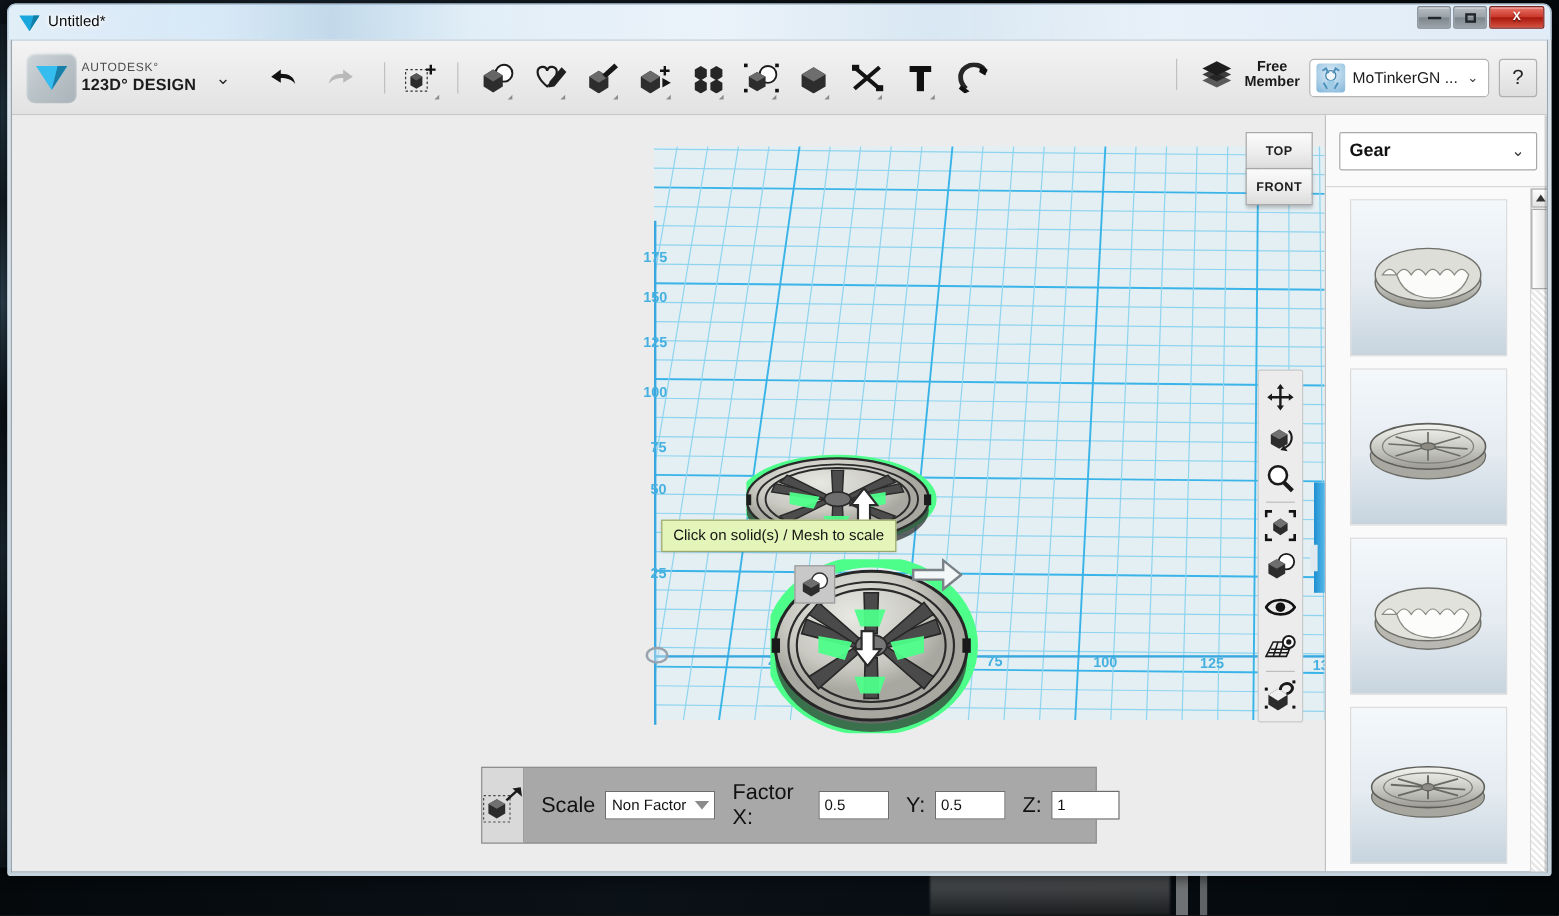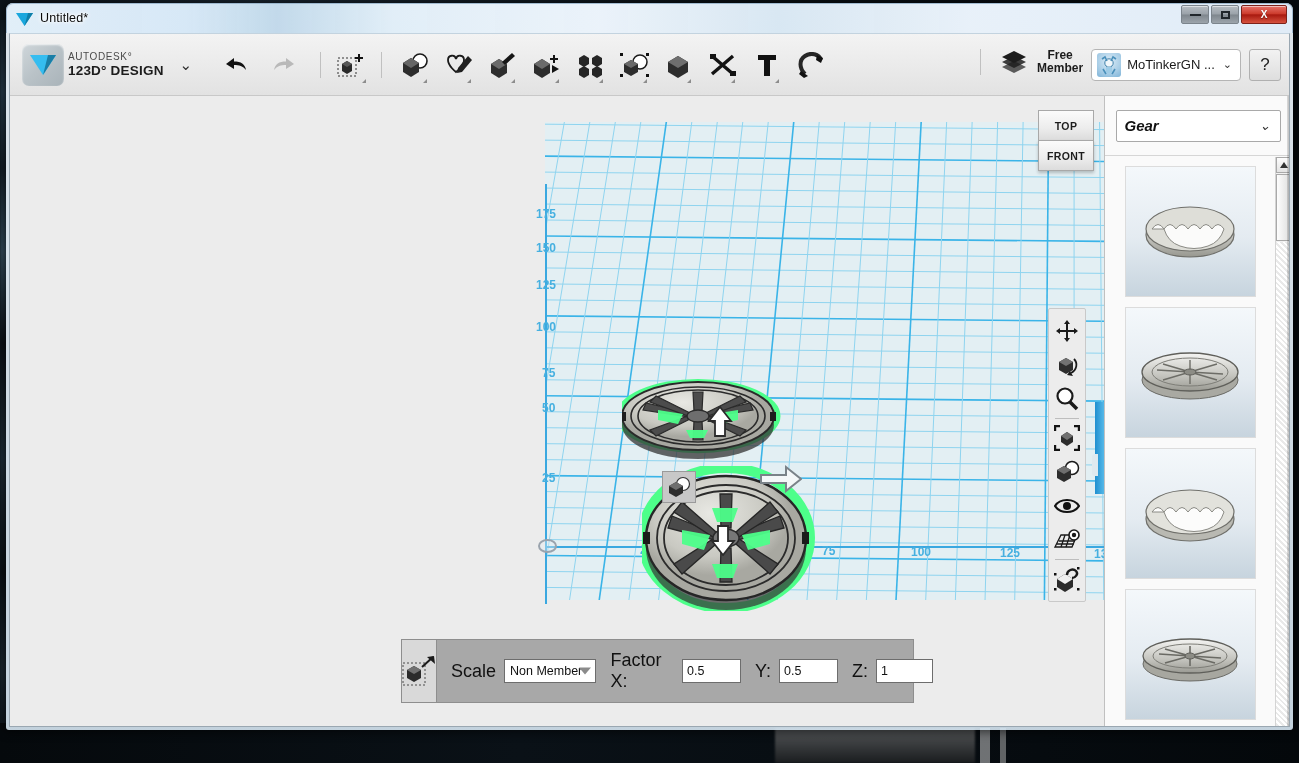--- a/index.html
+++ b/index.html
@@ -364,21 +364,20 @@
   .rp-select {
     width: 165px; height: 32px;
     background: #fff;
     border: 1px solid #a9a9a9;
     border-radius: 2px;
     display: flex; align-items: center;
     padding: 0 8px;
     font-size: 15px; font-weight: bold; color: #111;
     cursor: pointer;
     position: relative;
-    font-style: italic;
   }
   .rp-select .caret { position: absolute; right: 9px; font-size: 13px; font-weight: normal; color: #333; }
   .rp-list {
     position: absolute; left: 0; top: 61px;
     width: 170px; height: 571px;
     overflow: hidden;
     padding-top: 9px;
   }
   .thumb {
     width: 131px; height: 131px;
@@ -937,37 +936,38 @@
         </div>
 
         <div class="cursor-badge">
           <svg width="26" height="24" viewBox="0 0 26 24">
             <circle cx="17" cy="9" r="6.5" fill="#fff" stroke="#333" stroke-width="1.2"></circle>
             <polygon points="3,11 10,7 17,11 17,18 10,22 3,18" fill="#2d2d2d"></polygon>
             <polygon points="3,11 10,7 17,11 10,15" fill="#6e6e6e"></polygon>
           </svg>
         </div>
 
+        <div class="tooltip">Click on solid(s) / Mesh to scale</div>
 
       </div>
 
       <div class="scalepanel">
         <div class="sp-iconbox">
           <svg width="34" height="32" viewBox="0 0 34 32">
             <rect x="1" y="8" width="22" height="22" fill="none" stroke="#4a4a4a" stroke-width="1" stroke-dasharray="2,2"></rect>
             <polygon points="5,15 12,11 19,15 19,23 12,27 5,23" fill="#2b2b2b"></polygon>
             <polygon points="5,15 12,11 19,15 12,19" fill="#707070"></polygon>
             <path d="M20 12 L31 2" stroke="#1a1a1a" stroke-width="2"></path>
             <polygon points="32,1 33,9 25,2" fill="#1a1a1a"></polygon>
           </svg>
         </div>
         <div class="sp-body">
           <span class="sp-label">Scale</span>
           <div class="sp-select">
-            <span>Non Member</span>
+            <span>Non Factor</span>
             <span class="arw"></span>
           </div>
           <span class="sp-label" style="margin-left:6px;">Factor X:</span>
           <input class="sp-input w60" value="0.5" style="">
           <span class="sp-label" style="margin-left:6px;">Y:</span>
           <input class="sp-input w60" value="0.5" style="">
           <span class="sp-label" style="margin-left:6px;">Z:</span>
           <input class="sp-input w58" value="1" style="">
         </div>
       </div>

